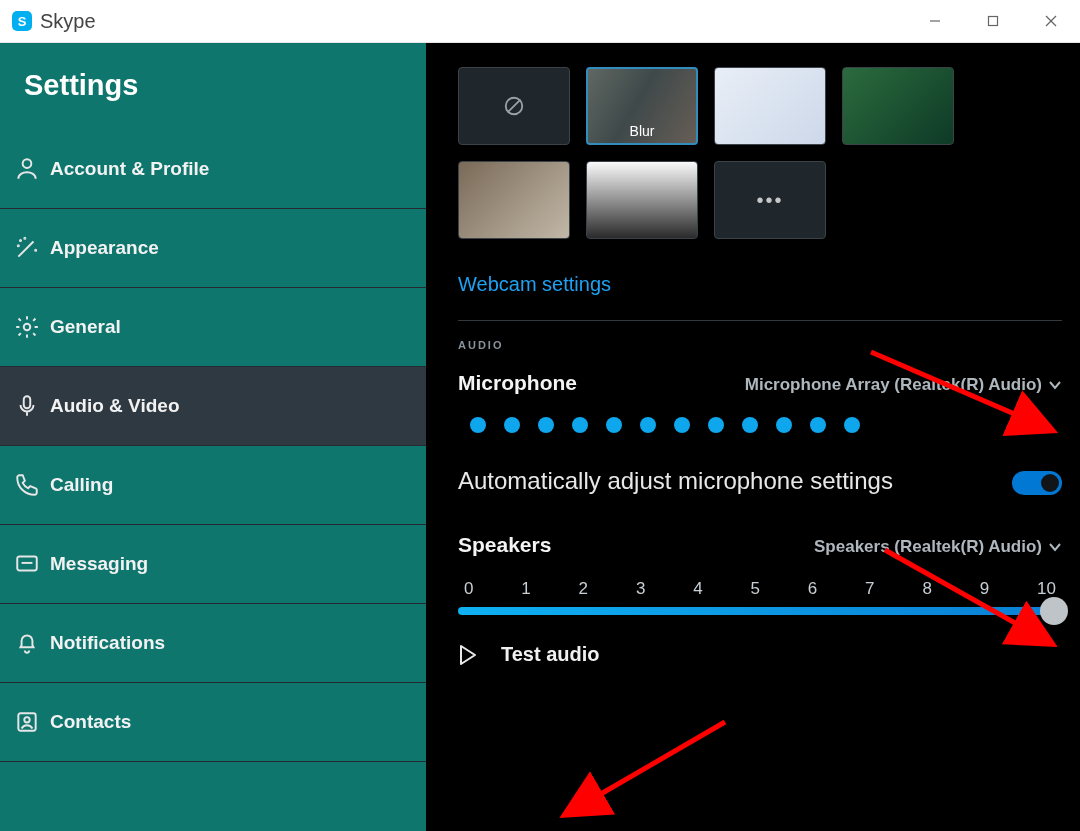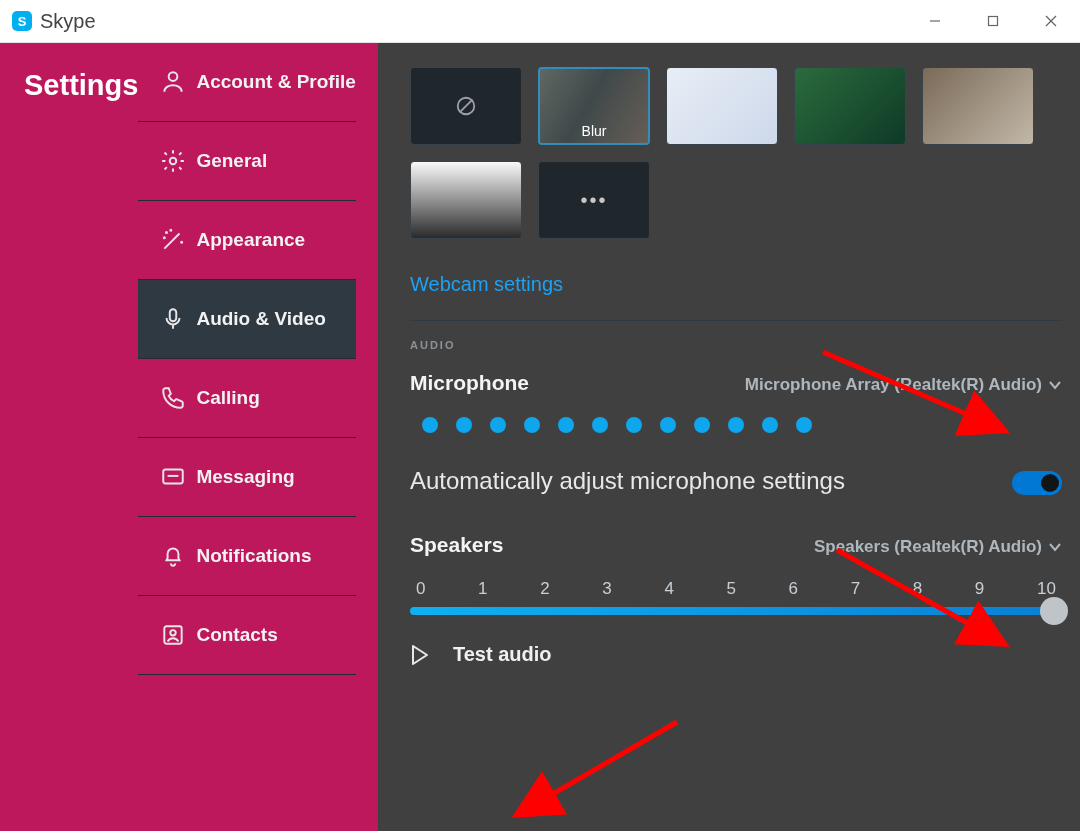--- a/index.html
+++ b/index.html
@@ -3,27 +3,27 @@
 <meta charset="utf-8">
 <style>
 *{box-sizing:border-box;margin:0;padding:0;font-family:"Segoe UI",Arial,sans-serif}
 html,body{width:1080px;height:831px;overflow:hidden;background:#fff}
 .titlebar{height:43px;display:flex;align-items:center;padding:0 0 0 12px;background:#fff;border-bottom:1px solid #e5e5e5}
 .titlebar .logo{width:20px;height:20px;background:#00aff0;border-radius:5px;display:flex;align-items:center;justify-content:center;color:#fff;font-weight:bold;font-size:13px;margin-right:8px}
 .titlebar .title{color:#444;font-size:20px}
 .titlebar .spacer{flex:1}
 .titlebar .winbtn{width:58px;height:43px;display:flex;align-items:center;justify-content:center;color:#666}
 .app{display:flex;height:788px;background:#111518}
-.sidebar{width:378px;background:#be185d;display:flex;flex-direction:row}
+.sidebar{width:426px;background:#0f766e;display:flex;flex-direction:column}
 .sidebar h1{color:#fff;font-size:29px;font-weight:700;padding:26px 0 28px 24px}
-.navitem{display:flex;align-items:center;height:79px;padding-left:22px;border-bottom:1px solid #242a2f;color:#f2f2f2;cursor:pointer}
+.navitem{display:flex;align-items:center;height:79px;padding-left:14px;border-bottom:1px solid #242a2f;color:#f2f2f2;cursor:pointer}
 .navitem.active{background:#2f3942}
 .navitem .icon{width:36px;display:flex;align-items:center;justify-content:flex-start;color:#e8e8e8}
 .navitem .label{font-size:19px;font-weight:600}
-.main{flex:1;background:#404040;padding:0 18px 8px 32px;overflow:hidden;color:#e8e8e8;position:relative}
+.main{flex:1;background:#000000;padding:0 18px 8px 32px;overflow:hidden;color:#e8e8e8;position:relative}
 .bg-row{display:flex;gap:16px;margin-top:24px;flex-wrap:wrap}
 .bg-tile{width:112px;height:78px;border-radius:4px;border:1px solid #3a434a;background:#20272c;display:flex;align-items:center;justify-content:center;position:relative;cursor:pointer;overflow:hidden}
 .bg-tile.selected{border:2px solid #0096e8}
 .bg-tile .tile-label{position:absolute;bottom:4px;left:0;right:0;text-align:center;font-size:14px;color:#fff}
 .bg-tile.blur-bg{background:linear-gradient(120deg,#5a6a60 0%,#3a4a4c 45%,#6b5d50 100%);filter:saturate(.6)}
 .bg-tile.img1{background:linear-gradient(135deg,#e8eef6 0%,#cdd8ea 100%)}
 .bg-tile.img2{background:linear-gradient(135deg,#2b6b3d 0%,#0e3a27 100%)}
 .bg-tile.img3{background:linear-gradient(135deg,#7a6a58 0%,#c2b8a8 100%)}
 .bg-tile.img4{background:linear-gradient(180deg,#fafafa 0%,#2a2a2a 100%)}
 .more-dots{color:#c7c7c7;font-size:20px;letter-spacing:2px}
@@ -80,37 +80,37 @@
             <svg width="26" height="26" viewBox="0 0 24 24" fill="none" stroke="#e6e6e6" stroke-width="1.8">
               <circle cx="12" cy="7" r="4"></circle>
               <path d="M4 21c0-4 4-6 8-6s8 2 8 6"></path>
             </svg>
           </span>
           <span class="label">Account &amp; Profile</span>
         </div>
         <div class="navitem">
           <span class="icon">
             <svg width="26" height="26" viewBox="0 0 24 24" fill="none" stroke="#e6e6e6" stroke-width="1.8">
-              <circle cx="12" cy="12" r="3"></circle>
-              <path d="M12 2v3M12 19v3M4.2 4.2l2.1 2.1M17.7 17.7l2.1 2.1M2 12h3M19 12h3M4.2 19.8l2.1-2.1M17.7 6.3l2.1-2.1"></path>
-            </svg>
-          </span>
-          <span class="label">General</span>
-        </div>
-        <div class="navitem">
-          <span class="icon">
-            <svg width="26" height="26" viewBox="0 0 24 24" fill="none" stroke="#e6e6e6" stroke-width="1.8">
               <path d="M4 20L18 6"></path>
               <circle cx="6" cy="5" r="0.5" fill="#e6e6e6"></circle>
               <circle cx="10" cy="3" r="0.5" fill="#e6e6e6"></circle>
               <circle cx="4" cy="10" r="0.5" fill="#e6e6e6"></circle>
               <circle cx="20" cy="14" r="0.5" fill="#e6e6e6"></circle>
             </svg>
           </span>
           <span class="label">Appearance</span>
+        </div>
+        <div class="navitem">
+          <span class="icon">
+            <svg width="26" height="26" viewBox="0 0 24 24" fill="none" stroke="#e6e6e6" stroke-width="1.8">
+              <circle cx="12" cy="12" r="3"></circle>
+              <path d="M12 2v3M12 19v3M4.2 4.2l2.1 2.1M17.7 17.7l2.1 2.1M2 12h3M19 12h3M4.2 19.8l2.1-2.1M17.7 6.3l2.1-2.1"></path>
+            </svg>
+          </span>
+          <span class="label">General</span>
         </div>
         <div class="navitem active">
           <span class="icon">
             <svg width="26" height="26" viewBox="0 0 24 24" fill="none" stroke="#e6e6e6" stroke-width="1.8">
               <rect x="9" y="3" width="6" height="11" rx="3"></rect>
               <path d="M6 11a6 6 0 0 0 12 0M12 17v4"></path>
             </svg>
           </span>
           <span class="label">Audio &amp; Video</span>
         </div>

